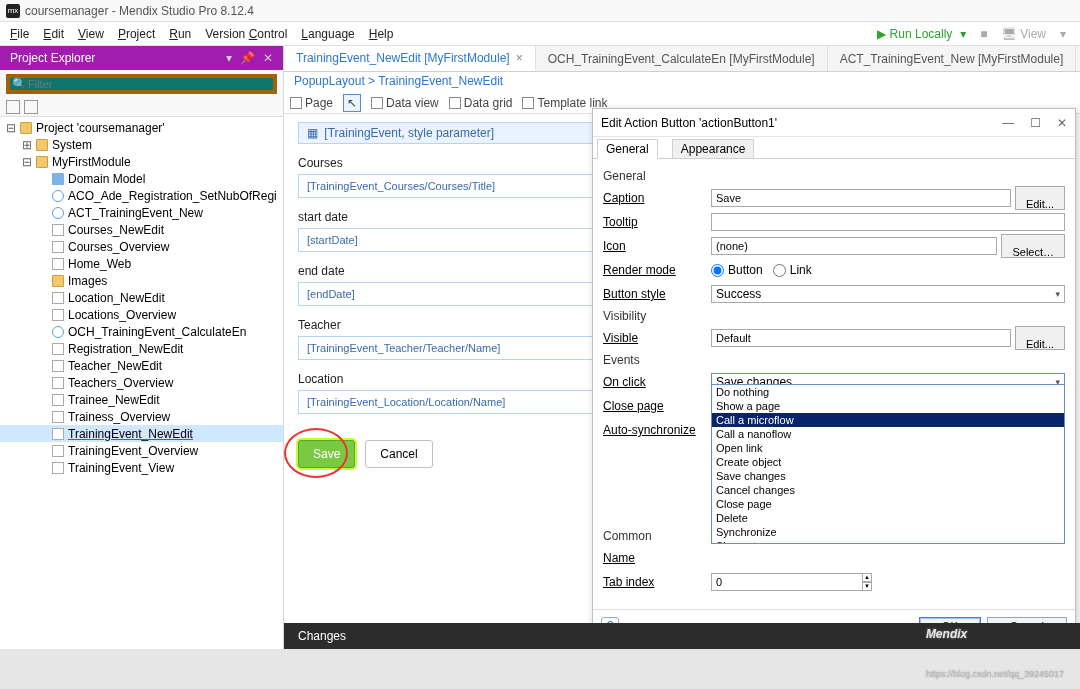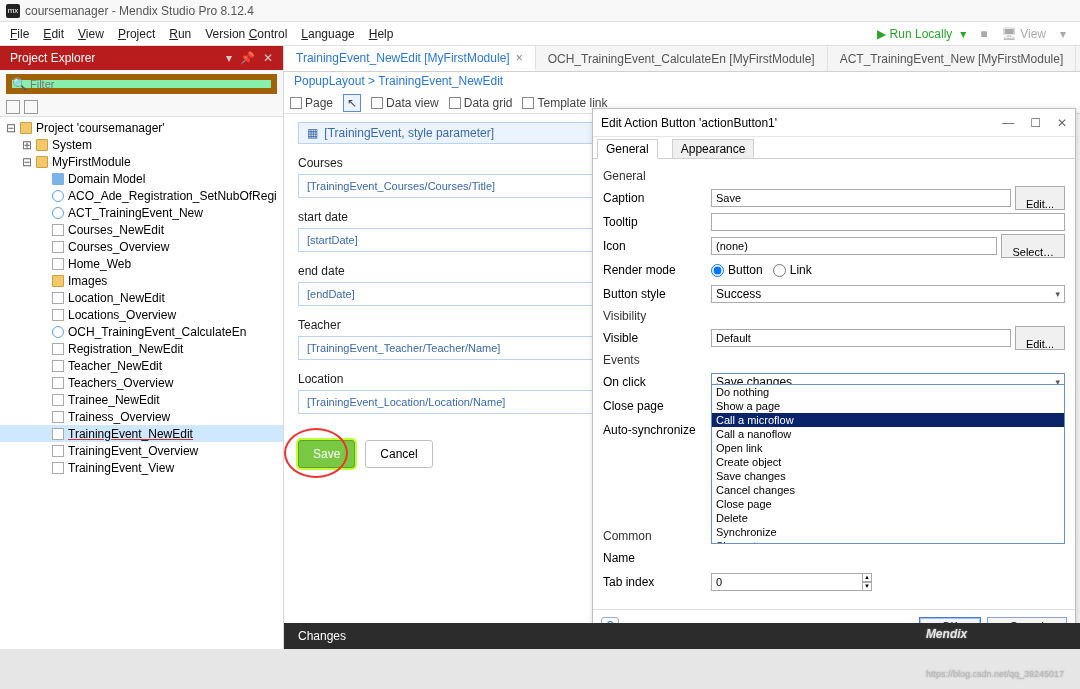--- a/index.html
+++ b/index.html
@@ -13,24 +13,24 @@
 .menubar .item { color: #222; cursor: default; }
 .menubar .item u { text-decoration: underline; }
 
 .runbar { position: absolute; top: 22px; right: 0; height: 24px; display: flex; align-items: center; gap: 8px; padding: 0 14px; }
 .runbar .grn { color: #2aa52a; }
 .runbar .gray { color: #aaa; margin-left: 6px; }
 
 .row2 { display: flex; height: calc(100% - 46px - 40px); }
 
 .left { width: 284px; display: flex; flex-direction: column; border-right: 1px solid #d8d8d8; }
-.left-head { background: #b91c1c; color: #fff; height: 24px; display: flex; align-items: center; padding: 0 10px; justify-content: space-between; }
+.left-head { background: #a21caf; color: #fff; height: 24px; display: flex; align-items: center; padding: 0 10px; justify-content: space-between; }
 .left-head .right-icons { display: flex; gap: 8px; color: #ccc; }
 .filter-row { display: flex; align-items: center; padding: 4px 6px; background: #f8f8f8; }
-.filter-row input { flex: 1; height: 20px; border: 6px solid #a16207; padding: 0 12px 0 18px; background: #86efac; font-size: 11px; }
+.filter-row input { flex: 1; height: 20px; border: 4px solid #a16207; padding: 0 12px 0 18px; background: #0f766e; font-size: 11px; }
 .filter-row .searchicon { position: absolute; margin-left: 6px; color: #888; }
 .toolbar-row { display: flex; gap: 4px; padding: 2px 6px; background: #f8f8f8; border-bottom: 1px solid #e0e0e0; }
 .toolbar-row .sq { width: 14px; height: 14px; border: 1px solid #999; }
 .tree { overflow: auto; flex: 1; padding: 2px 0; }
 .tree .node { display: flex; align-items: center; height: 17px; padding-left: 6px; gap: 4px; white-space: nowrap; }
 .tree .node .tw { width: 10px; color: #666; }
 .tree .indent1 { padding-left: 22px; }
 .tree .indent2 { padding-left: 38px; }
 .tree .ico { width: 12px; height: 12px; display: inline-flex; align-items: center; justify-content: center; font-size: 10px; }
 .ico.folder { background: #f2c86b; border: 1px solid #c9a23f; border-radius: 1px; }
@@ -65,21 +65,21 @@
 
 .dialog { position: absolute; top: 108px; left: 592px; width: 484px; height: 534px; background: #fff; border: 1px solid #bfbfbf; box-shadow: 2px 2px 8px rgba(0,0,0,0.2); display: flex; flex-direction: column; font-family: "SimSun","Courier New",monospace; }
 .dlg-title { height: 28px; display: flex; align-items: center; justify-content: space-between; padding: 0 8px; border-bottom: 1px solid #e6e6e6; font-family: "Segoe UI"; }
 .dlg-title .wbtns { display: flex; gap: 16px; color: #666; }
 .dlg-tabs { display: flex; height: 22px; border-bottom: 1px solid #d0d0d0; padding-top: 2px; }
 .dlg-tabs .dtab { padding: 2px 8px; border: 1px solid #d0d0d0; border-bottom: 1px solid #fff; background: #fff; margin-left: 4px; margin-bottom: -1px; }
 .dlg-tabs .dtab.inactive { background: #f0f0f0; border-bottom: 1px solid #d0d0d0; margin-left: 14px; }
 .dlg-body { flex: 1; padding: 6px 10px; overflow: visible; position: relative; }
 .sect-head { color: #333; margin: 4px 0 4px 0; font-weight: normal; }
 .frow { display: flex; align-items: center; height: 22px; margin-bottom: 2px; }
-.frow .flbl { width: 108px; }
+.frow .flbl { width: 108px; text-decoration: underline; }
 .frow input[type=text], .frow select { flex: 1; border: 1px solid #aaa; height: 18px; padding: 0 4px; background: #fff; font-size: 11px; font-family: inherit; }
 .frow .btn { border: 1px solid #aaa; background: #f0f0f0; padding: 11px 10px; height: 18px; margin-left: 4px; font-size: 11px; }
 .frow .radio { display: flex; align-items: center; gap: 4px; margin-right: 10px; }
 .frow .combo { flex:1; border:1px solid #aaa; height:18px; background:#fff; padding:0 4px; display:flex; align-items:center; justify-content:space-between; }
 .frow .combo .arr { color:#555; font-size:9px; }
 .dropdown { position: absolute; left: 118px; right: 10px; top: 225px; background: #fff; border: 1px solid #6a8fc9; max-height: 160px; overflow: auto; z-index: 5; }
 .dropdown .opt { padding: 0 4px; height: 14px; line-height: 14px; font-size: 11px; }
 .dropdown .opt.sel { background: #0a246a; color: #fff; }
 
 .dlg-foot { border-top: 1px solid #ddd; height: 32px; display: flex; align-items: center; justify-content: flex-end; gap: 6px; padding: 0 8px; }

